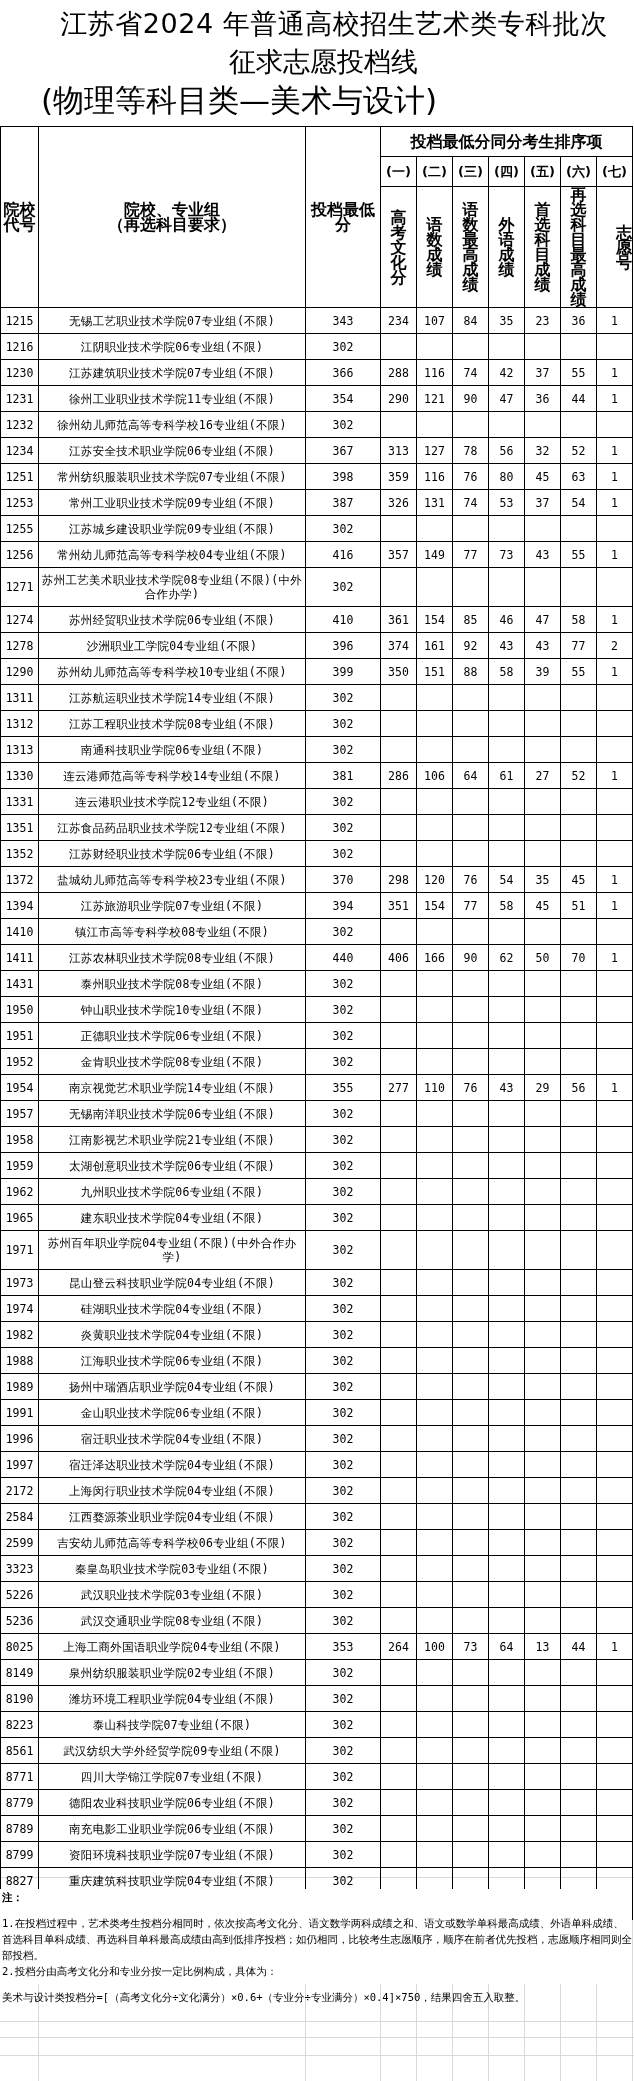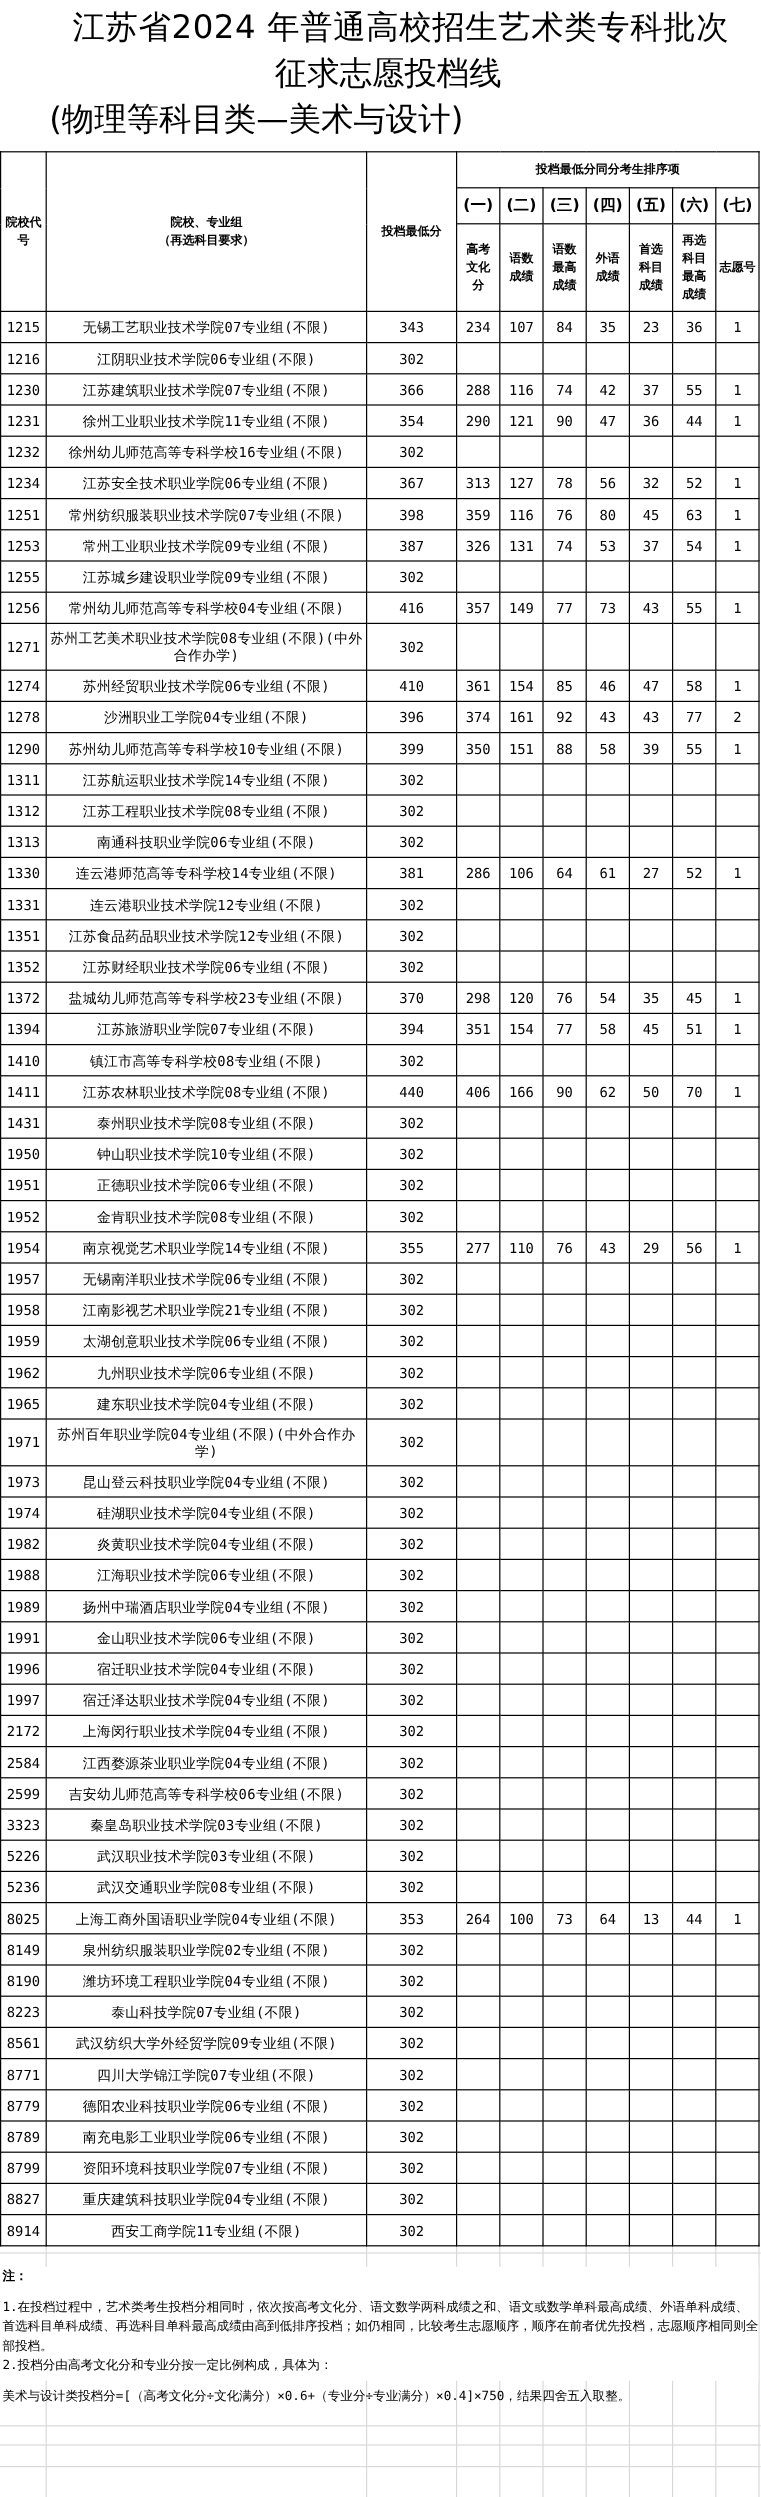--- a/index.html
+++ b/index.html
@@ -3,27 +3,27 @@
 <meta charset="utf-8">
 <style>
   html, body { margin: 0; padding: 0; background: #ffffff; }
   body { width: 634px; height: 2081px; position: relative; overflow: hidden;
          font-family: "DejaVu Sans", "Liberation Sans", sans-serif; color: #000; }
   .title-block { position: absolute; left: 17px; top: 0; width: 634px; height: 126px; }
   .title1 { position: absolute; left: 0; width: 634px; top: 6px; text-align: center;
             font-size: 27px; line-height: 36px; letter-spacing: 0.5px; }
   .title2 { position: absolute; left: 0; width: 613px; top: 44px; text-align: center;
             font-size: 27px; line-height: 36px; }
-  .title3 { position: absolute; left: 24px; top: 82px; font-size: 27px; line-height: 36px; }
+  .title3 { position: absolute; left: 24px; top: 82px; font-size: 31px; line-height: 36px; }
 
   table.main { position: absolute; left: 0; top: 126px; width: 632px;
                border-collapse: collapse; table-layout: fixed; }
   table.main td, table.main th { border: 1px solid #000; padding: 0; text-align: center;
                vertical-align: middle; font-weight: normal; overflow: hidden; }
-  table.main th { font-size: 10px; font-weight: bold; line-height: 15px; }
+  table.main th { font-size: 16px; font-weight: bold; line-height: 15px; }
   .hdr-top { height: 30px; }
   .hdr-num { height: 30px; }
   .hdr-lbl { height: 73px; }
   table.main td { font-family: "DejaVu Sans Mono", "Liberation Mono", monospace; font-size: 11.5px;
                   height: 25px; line-height: 14px; }
   td.code { text-align: right; padding-right: 3px; }
   td.name { text-align: left; padding-left: 3px; font-family: "DejaVu Sans", sans-serif;
             font-size: 11.5px; letter-spacing: 0.3px; }
   tr.tall td { height: 38px; }
 
@@ -95,21 +95,21 @@
         <th style="font-size: 13px;">(六)</th>
         <th style="font-size: 13px;">(七)</th>
       </tr>
     <tr class="hdr-lbl" id="hdr-lbl-row">
         <th style="padding: 0px 3px; word-break: break-all;">高考文化分</th>
         <th style="padding: 0px 3px; word-break: break-all; margin-top: 20px;">语数成绩</th>
         <th style="padding: 0px 3px; word-break: break-all;">语数最高成绩</th>
         <th style="padding: 14px 3px; word-break: break-all;">外语成绩</th>
         <th style="padding: 0px 3px; word-break: break-all;">首选科目成绩</th>
         <th style="padding: 0px 3px; word-break: break-all;">再选科目最高成绩</th>
-        <th style="padding: 0px 1px; word-break: break-all;">志愿号</th>
+        <th style="padding: 0px 19px; word-break: break-all;">志愿号</th>
       </tr>
   </thead>
   <tbody id="tbody">
       <tr>
         <td class="code">1215</td>
         <td class="name">无锡工艺职业技术学院07专业组(不限)</td>
         <td>343</td>
         <td>234</td>
         <td>107</td>
         <td>84</td>

